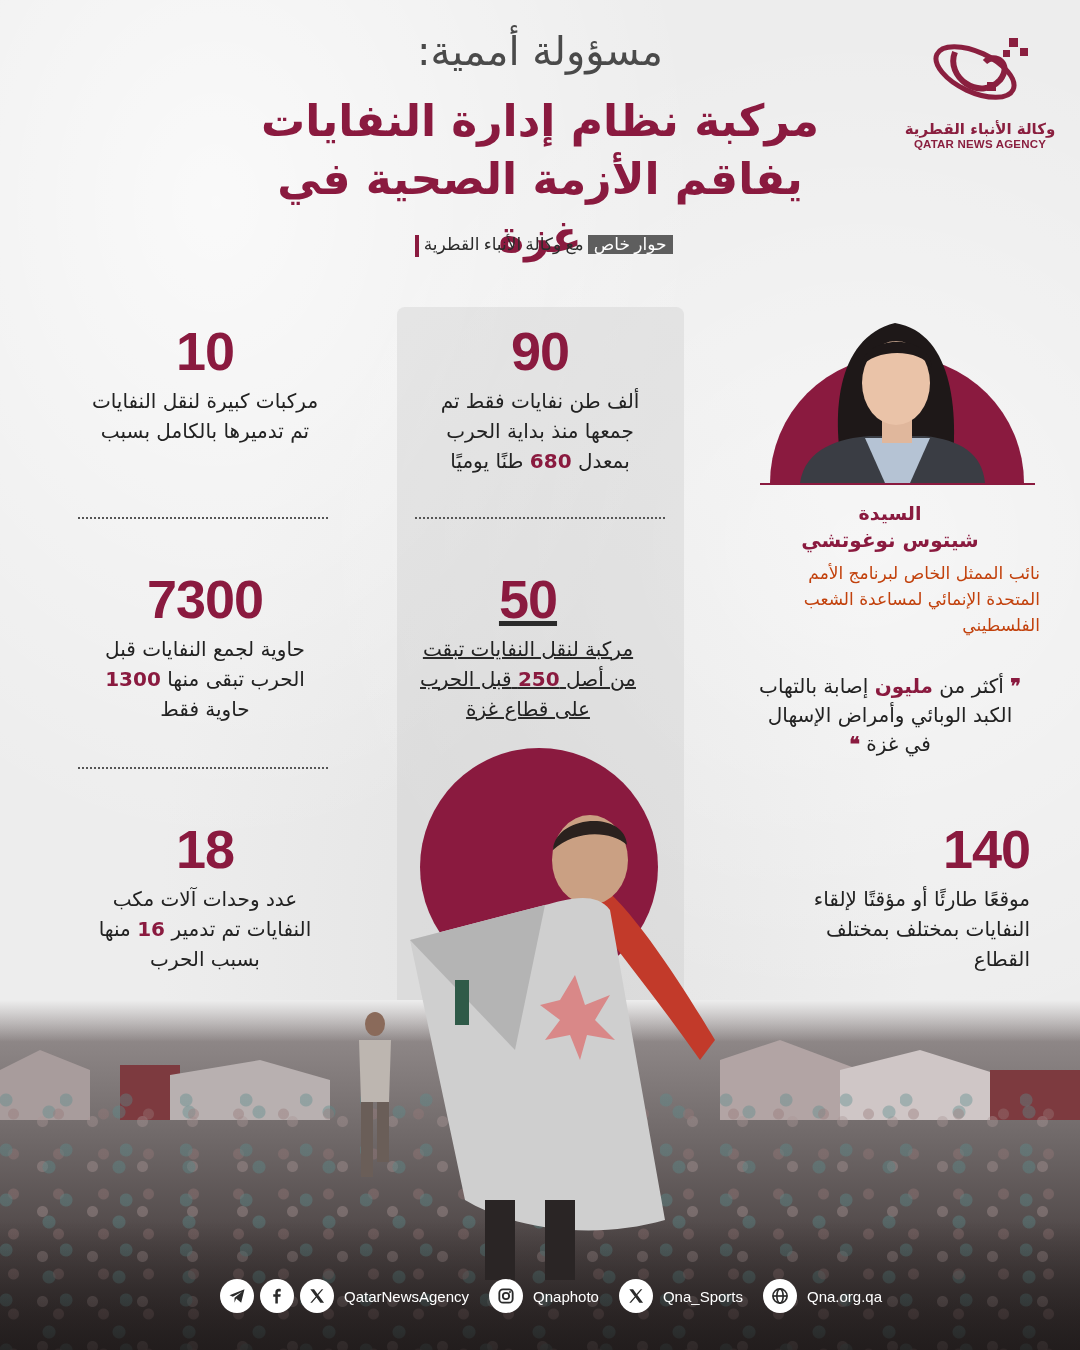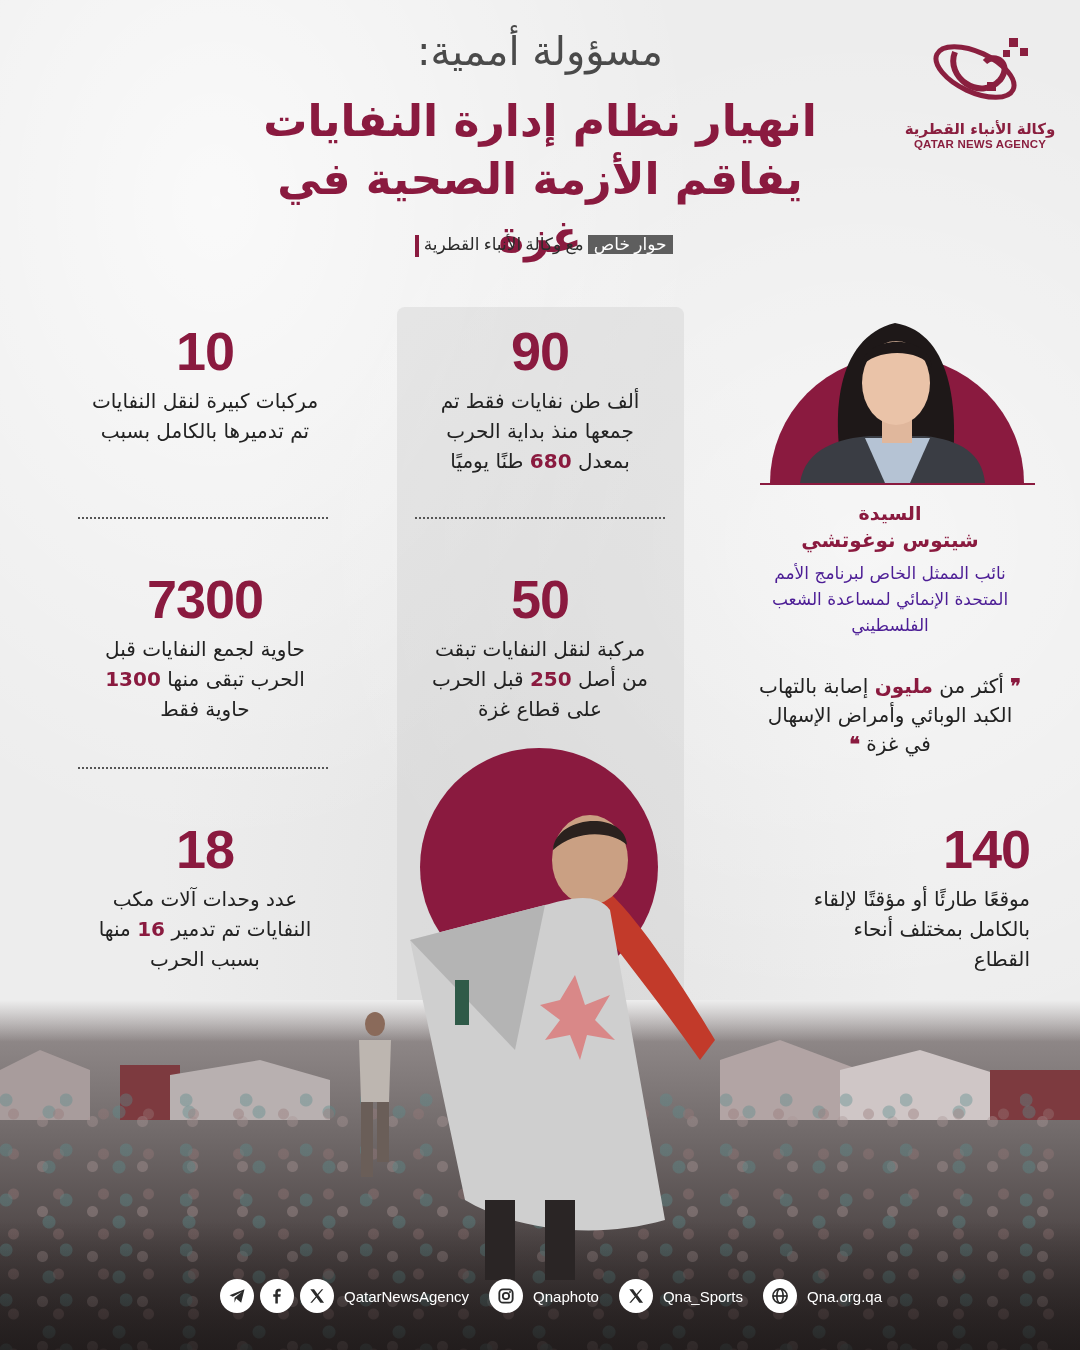--- a/index.html
+++ b/index.html
@@ -36,21 +36,21 @@
   
   .stat { text-align: center; }
   .stat .num { font-family: "Liberation Sans", sans-serif; font-weight: bold; font-size: 54px; color: #8a1a3f; line-height: 58px; letter-spacing: -1px; }
   .stat .desc { font-size: 20px; color: #222; line-height: 30px; margin-top: 6px; }
   .stat .desc .hl { color: #8a1a3f; font-weight: bold; }
 
   .divider { border-top: 2px dotted #555; height: 0; }
   .name { left: 740px; top: 500px; width: 300px; text-align: center; }
   .name .t1 { font-size: 19px; font-weight: bold; color: #8a1a3f; line-height: 26px; }
   .name .t2 { font-size: 20px; font-weight: bold; color: #8a1a3f; line-height: 28px; }
-  .name .role { font-size: 17px; color: #4c1d95; line-height: 26px; margin-top: 6px; }
+  .name .role { font-size: 17px; color: #c2410c; line-height: 26px; margin-top: 6px; text-align: right; }
   .quote { left: 735px; top: 672px; width: 310px; text-align: center; font-size: 20px; line-height: 29px; color: #222; }
   .quote .hl { color: #8a1a3f; font-weight: bold; }
   .quote .qm { color: #8a1a3f; font-weight: bold; font-family: "DejaVu Serif", serif; }
 
   
   .circle-red { left: 420px; top: 748px; width: 238px; height: 238px; border-radius: 50%; background: #8a1a3f; }
 
   
   .scene { left: 0; top: 1000px; width: 1080px; height: 350px;
     background:
@@ -86,42 +86,42 @@
     <rect x="95" y="16" width="8" height="8" fill="#8a1f3f"></rect>
     <rect x="78" y="18" width="7" height="7" fill="#8a1f3f"></rect>
     <rect x="62" y="50" width="9" height="9" fill="#8a1f3f"></rect>
   </svg>
   <div class="ar">وكالة الأنباء القطرية</div>
   <div class="en">QATAR NEWS AGENCY</div>
 </div>
 
 <div class="abs kicker">مسؤولة أممية:</div>
 <div class="abs title">
-  <div>انهيار نظام إدارة النفايات</div>
+  <div>مركبة نظام إدارة النفايات</div>
   <div>يفاقم الأزمة الصحية في غزة</div>
 </div>
 <div class="abs interview">
   <span class="tag">حوار خاص</span>
   <span>مع وكالة الأنباء القطرية</span>
   <span class="bar"></span>
 </div>
 
 <div class="abs panel"></div>
 
 <div class="abs stat" style="left:400px; top:322px; width:280px;">
   <div class="num">90</div>
   <div class="desc">
     <div>ألف طن نفايات فقط تم</div>
     <div>جمعها منذ بداية الحرب</div>
     <div><span>بمعدل</span> <span class="hl">680</span> <span>طنًا يوميًا</span></div>
   </div>
 </div>
 <div class="abs divider" style="left:415px; top:517px; width:250px;"></div>
 
-<div class="abs stat" style="left:400px; top:570px; width:280px;">
+<div class="abs stat" style="left:388px; top:570px; width:280px;text-decoration:underline;">
   <div class="num">50</div>
   <div class="desc">
     <div>مركبة لنقل النفايات تبقت</div>
     <div><span>من أصل</span> <span class="hl">250</span> <span>قبل الحرب</span></div>
     <div>على قطاع غزة</div>
   </div>
 </div>
 
 <div class="abs stat" style="left:60px; top:322px; width:290px;">
   <div class="num">10</div>
@@ -148,21 +148,21 @@
     <div>عدد وحدات آلات مكب</div>
     <div><span>النفايات تم تدمير</span> <span class="hl">16</span> <span>منها</span></div>
     <div>بسبب الحرب</div>
   </div>
 </div>
 
 <div class="abs stat" style="left:740px; top:820px; width:290px;text-align:right;">
   <div class="num">140</div>
   <div class="desc">
     <div>موقعًا طارئًا أو مؤقتًا لإلقاء</div>
-    <div>بالكامل بمختلف أنحاء</div>
+    <div>النفايات بمختلف بمختلف</div>
     <div>القطاع</div>
   </div>
 </div>
 
 <svg class="abs" style="left:760px; top:308px;" width="275" height="180" viewBox="0 0 275 180">
   <path d="M10 175 A 127 127 0 0 1 264 175 Z" fill="#8a1a3f"></path>
   <line x1="0" y1="176" x2="275" y2="176" stroke="#8a1a3f" stroke-width="2"></line>
 
   <path d="M85 175 C 70 110, 75 30, 135 15 C 195 25, 200 110, 190 175 Z" fill="#1e1818"></path>
 

